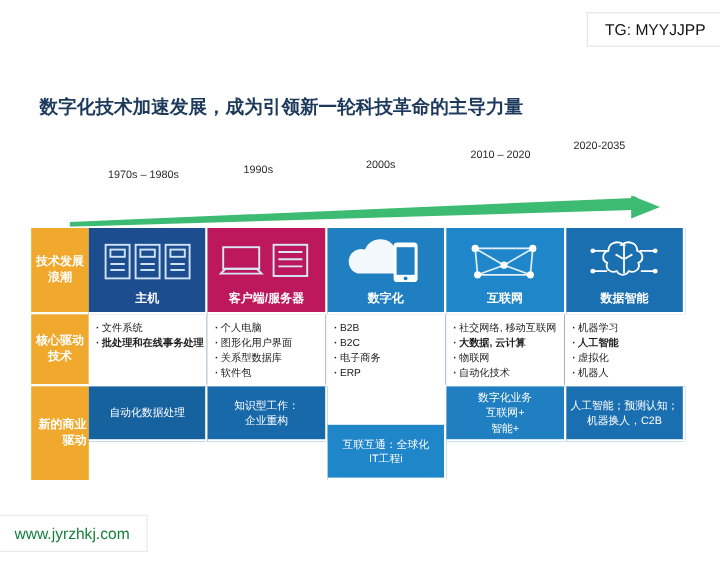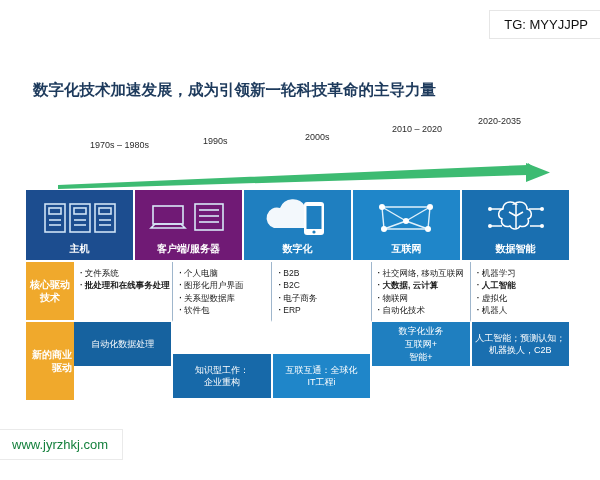--- a/index.html
+++ b/index.html
@@ -28,21 +28,21 @@
   .row{display:flex;align-items:stretch;}
   .rowlabel{width:48px;flex:0 0 48px;background:#f0a92c;color:#ffffff;font-size:10px;font-weight:bold;
             display:flex;align-items:center;justify-content:center;text-align:center;line-height:1.35;
             padding:2px;box-sizing:border-box;border-bottom:2px solid #ffffff;}
   .cells{display:flex;flex:1;}
   .cell{flex:1;box-sizing:border-box;border-right:2px solid #ffffff;border-bottom:2px solid #ffffff;position:relative;}
 
   
   .r1 .cell{height:72px;padding:0;}
   .c1{background:#1c4d8f;}
-  .c2{background:#701a75;}
+  .c2{background:#be185d;}
   .c3{background:#1f86c9;}
   .c4{background:#1f7fc0;}
   .c5{background:#1a6fb0;}
   .r1 .cap{position:absolute;bottom:4px;left:0;right:0;text-align:center;color:#ffffff;font-size:10px;font-weight:bold;}
   .icon{position:absolute;top:6px;left:0;right:0;height:44px;display:flex;align-items:center;justify-content:center;}
 
   
   .r2 .cell{background:#ffffff;padding:5px 0 4px 6px;min-height:60px;}
   .r2 .cell{border-right:2px solid #ffffff;}
   .blt{font-size:8.5px;color:#1a1a1a;line-height:1.45;white-space:nowrap;}
@@ -81,20 +81,21 @@
 <div class="arrow-wrap">
   <svg width="510" height="26" viewBox="0 0 510 26">
     <polygon points="0,22 470,2 470,0 482,9 470,18 470,12 0,26" fill="#3dbb72"></polygon>
     <polygon points="468,0 492,9.5 468,19" fill="#3dbb72"></polygon>
   </svg>
 </div>
 
 <div class="grid">
 
   <div class="row r1">
+    <div class="rowlabel">技术发展浪潮</div>
     <div class="cells">
       <div class="cell c1">
         <div class="icon">
           <svg width="74" height="36" viewBox="0 0 74 36">
             <g fill="none" stroke="#cfe3f5" stroke-width="1.6">
               <rect x="2" y="4" width="20" height="28"></rect>
                 <rect x="27" y="4" width="20" height="28"></rect>
                 <rect x="52" y="4" width="20" height="28"></rect>
               <rect x="6" y="8" width="12" height="6"></rect>
                 <rect x="31" y="8" width="12" height="6"></rect>
@@ -217,21 +218,21 @@
         <div class="blt">虚拟化</div>
         <div class="blt">机器人</div>
       </div>
     </div>
   </div>
 
   <div class="row r3">
     <div class="rowlabel last">新的商业驱动</div>
     <div class="cells">
       <div class="cell d1" style="white-space: pre-line;">自动化数据处理</div>
-      <div class="cell d2" style="white-space: pre-line; margin-top: 32px;">知识型工作：
+      <div class="cell d2" style="white-space: pre-line;">知识型工作：
 企业重构</div>
       <div class="cell d3" style="white-space: pre-line;">互联互通：全球化
 IT工程i</div>
       <div class="cell d4" style="white-space: pre-line;">数字化业务
 互联网+
 智能+</div>
       <div class="cell d5" style="white-space: pre-line;">人工智能；预测认知；
 机器换人，C2B</div>
     </div>
   </div>

